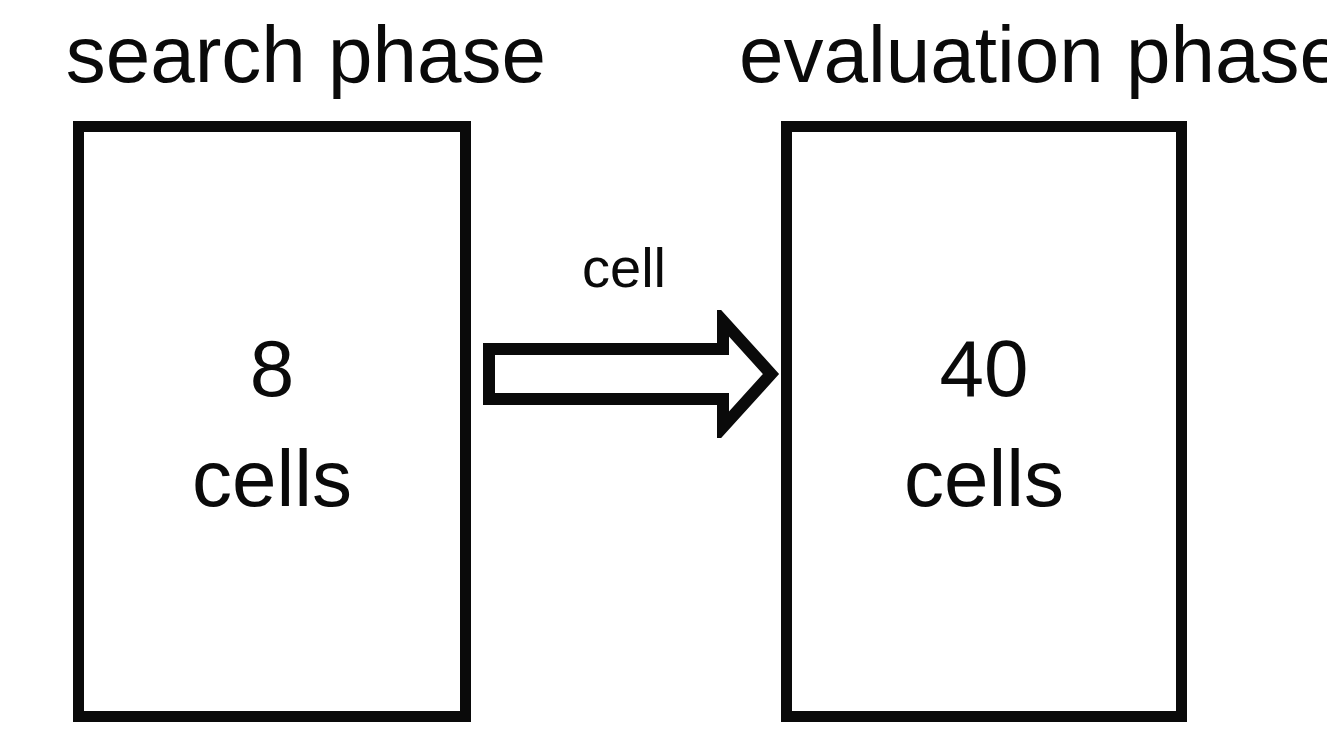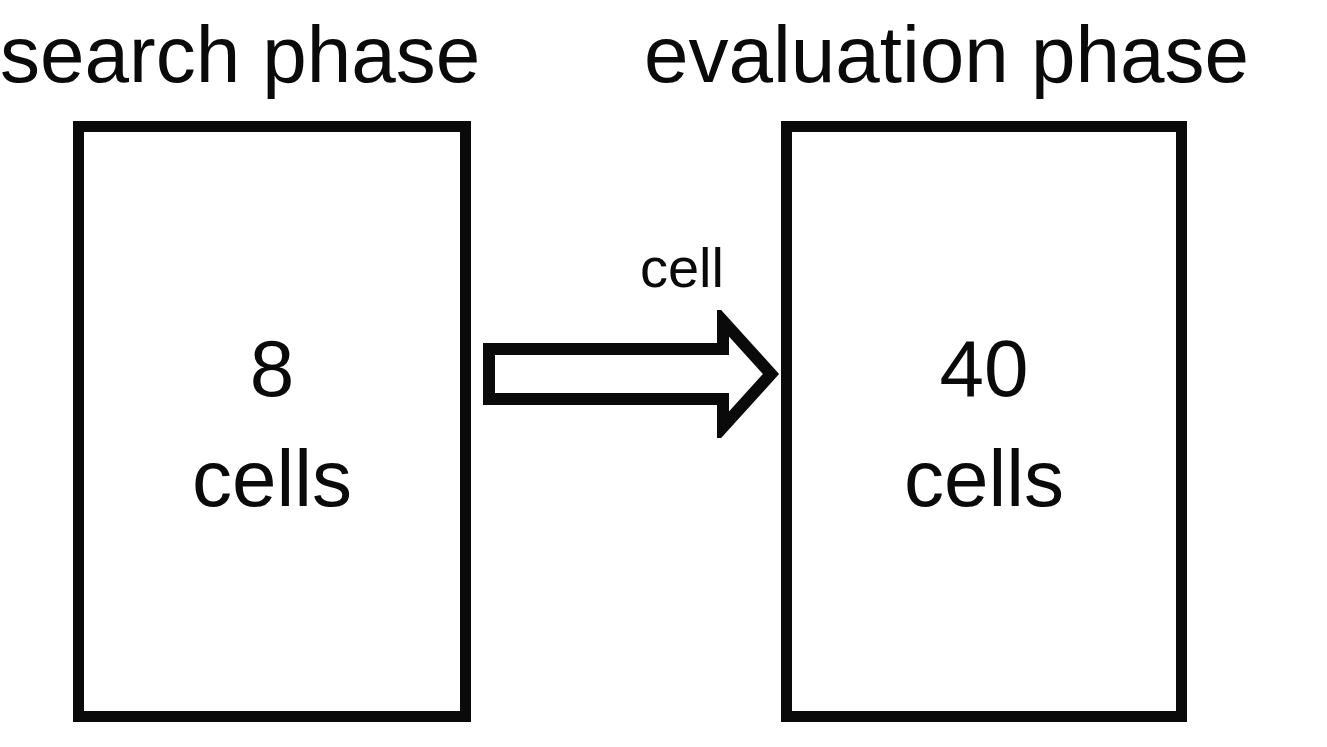--- a/index.html
+++ b/index.html
@@ -18,21 +18,21 @@
     width: 1327px;
     height: 747px;
     background: var(--paper);
     overflow: hidden;
   }
   .phase-title {
     position: absolute;
     top: 15px;
     font-size: 80px;
     line-height: 80px;
-    text-align: left;
+    text-align: right;
     white-space: nowrap;
     color: var(--ink);
   }
   .title-left  { left: 0px;   width: 546px; }
   .title-right { left: 644px; width: 700px; }
   .phase-box {
     position: absolute;
     top: 121px;
     height: 601px;
     box-sizing: border-box;
@@ -51,21 +51,21 @@
   }
   .label-left  { left: 73px;  width: 398px; }
   .label-right { left: 781px; width: 406px; }
   .arrow-label {
     position: absolute;
     left: 524px;
     top: 240px;
     width: 200px;
     font-size: 56px;
     line-height: 56px;
-    text-align: right;
+    text-align: center;
     color: var(--ink);
   }
   .arrow-svg {
     position: absolute;
     left: 478px;
     top: 310px;
     width: 305px;
     height: 128px;
   }
   .arrow-shape {

